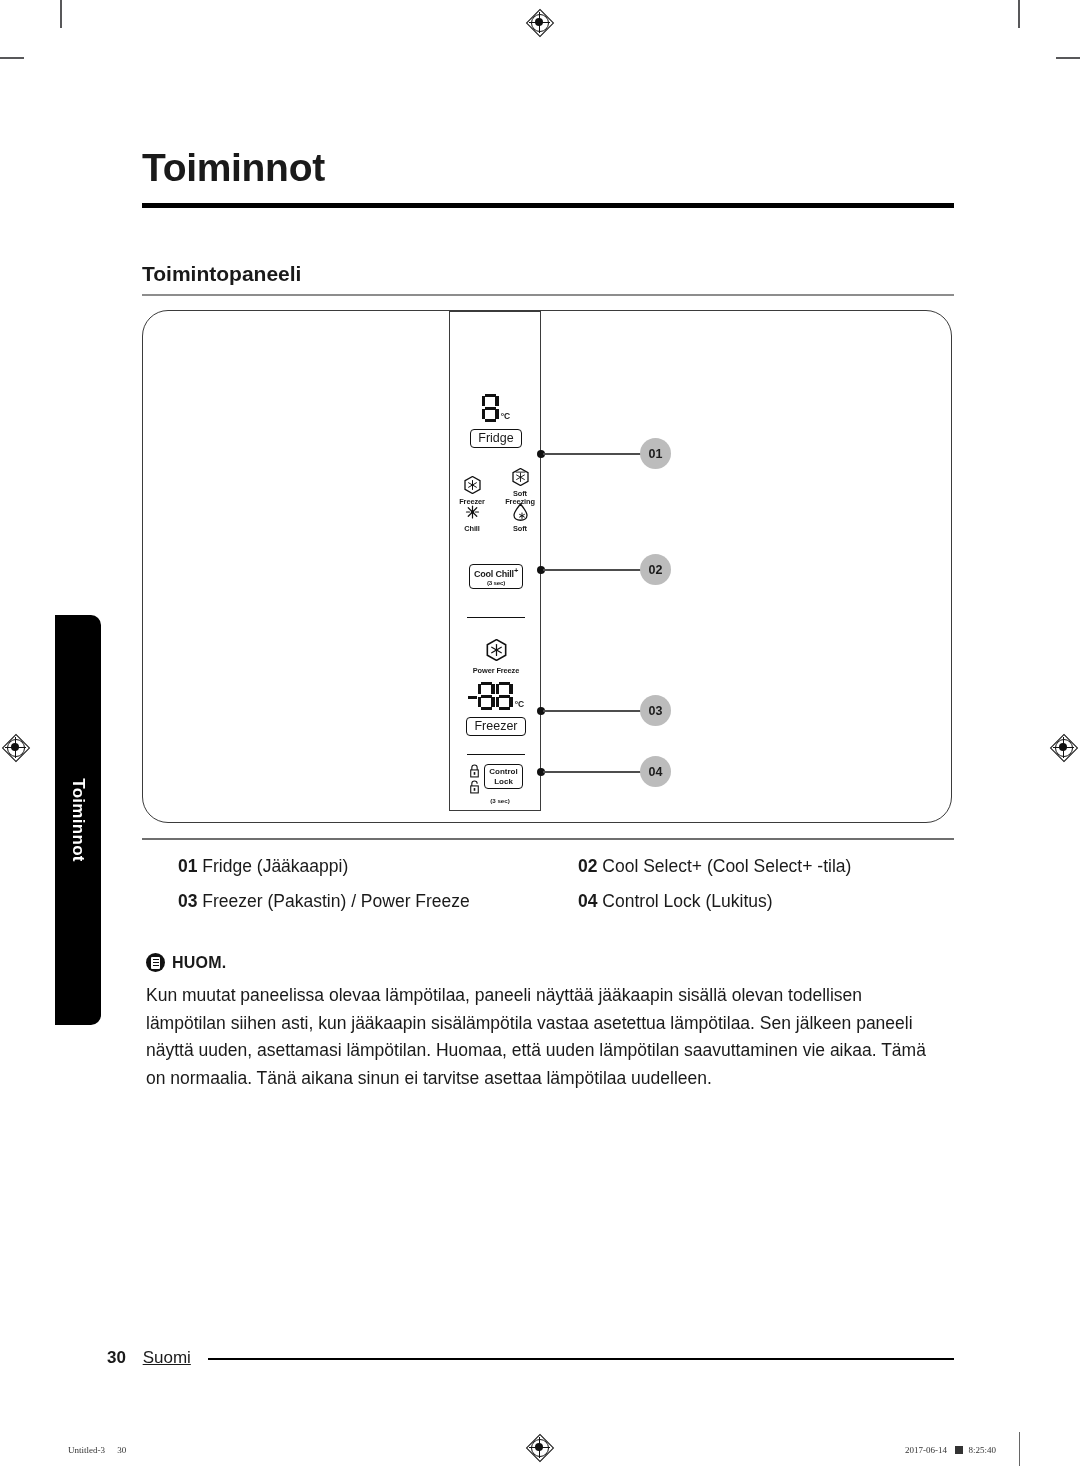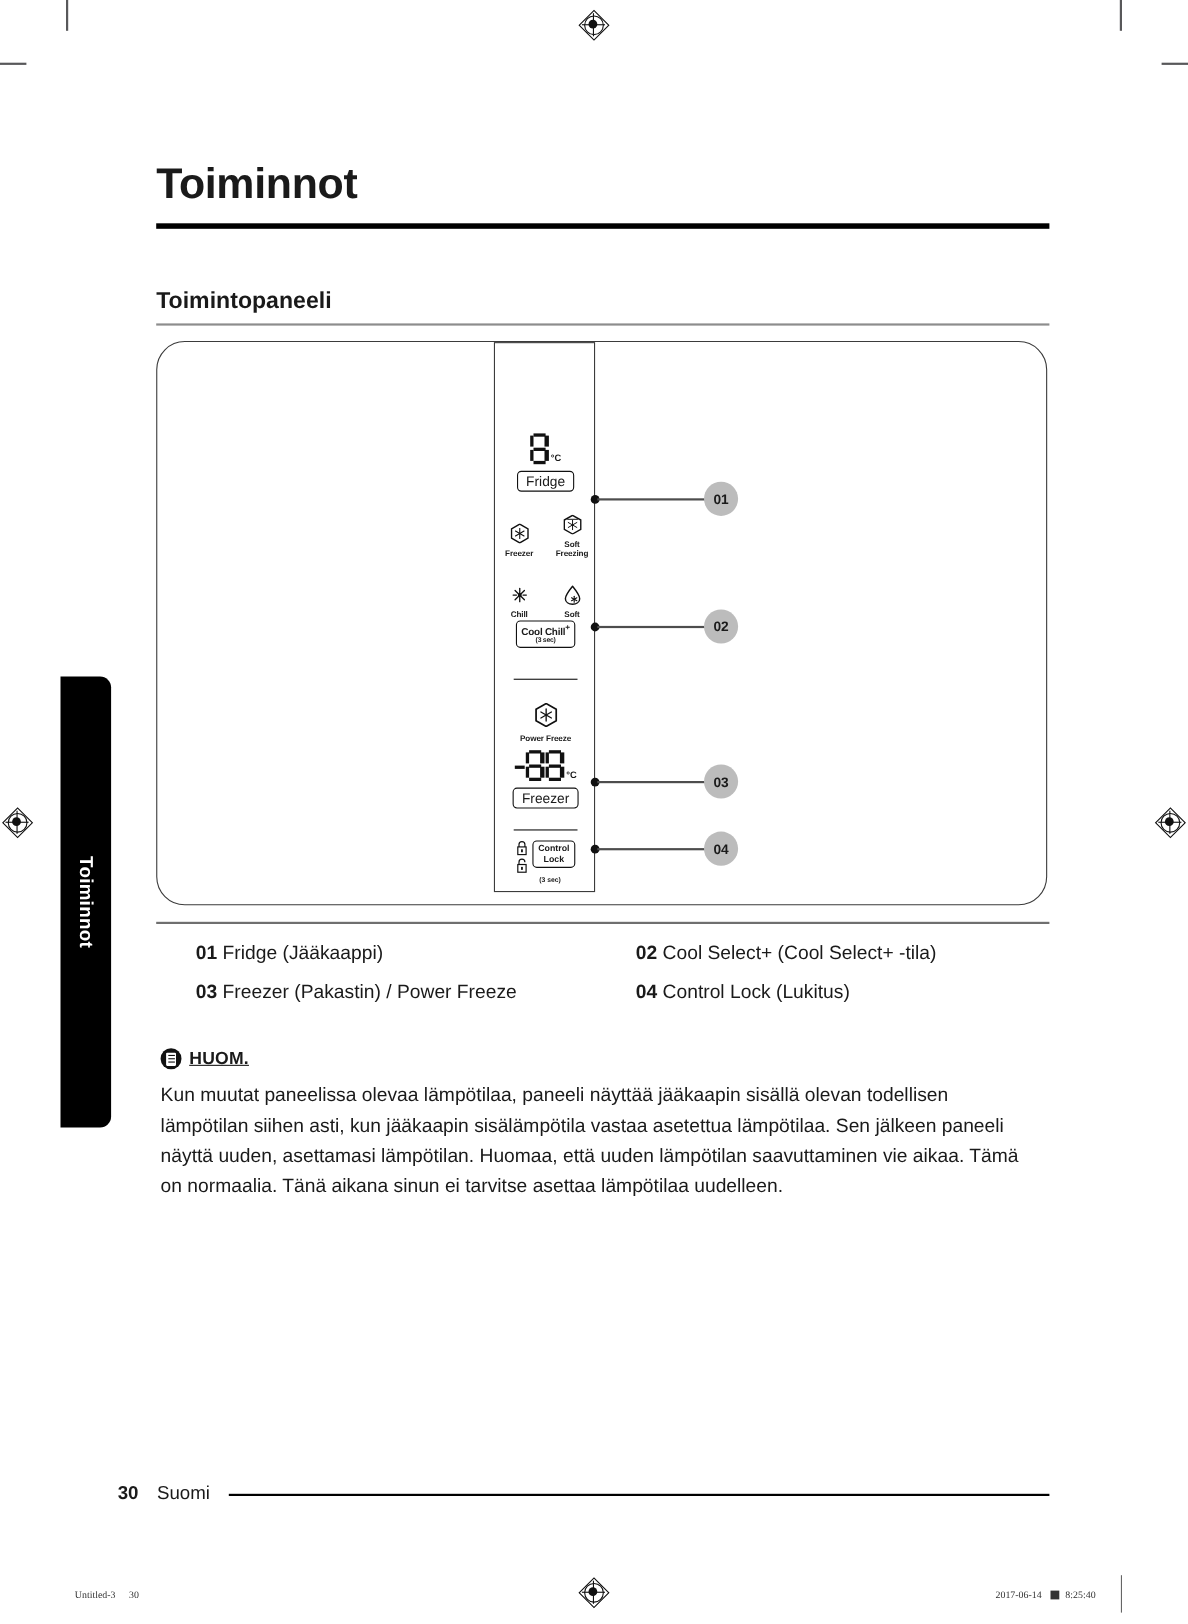--- a/index.html
+++ b/index.html
@@ -80,36 +80,36 @@
   
   .legend{position:absolute;font-size:17.5px;line-height:27px;margin-left:32px;}
   .legend b{font-weight:700;}
   #lg1{left:4px;top:853px;}
   #lg2{left:404px;top:853px;}
   #lg3{left:4px;top:888px;width:380px;}
   #lg4{left:404px;top:888px;}
   .indent{padding-left:22px;display:block;}
 
   
-  #note-head{position:absolute;left:4px;top:953px;display:flex;align-items:center;gap:7px;text-decoration:underline;}
+  #note-head{position:absolute;left:4px;top:953px;display:flex;align-items:center;gap:7px;}
   #note-head .ttl{font-size:16px;font-weight:700;letter-spacing:.2px;}
   .noteicon{width:19px;height:19px;border-radius:50%;background:#111;position:relative;}
   .noteicon .pg{position:absolute;left:5px;top:3.5px;width:9px;height:12px;background:#fff;
                 border-radius:1px;}
   .noteicon .pg::before{content:"";position:absolute;left:1.5px;top:2px;width:6px;height:1.2px;
                 box-shadow:0 0 0 0 #111;background:#111;}
   .noteicon .pg::after{content:"";position:absolute;left:1.5px;top:5px;width:6px;height:1.2px;
                 background:#111;box-shadow:0 3px 0 0 #111;}
   #note-body{position:absolute;left:4px;top:982px;width:800px;font-size:17.5px;
              line-height:27.5px;}
 
   
   #pg{position:absolute;left:-35px;top:1348px;font-size:17px;}
   #pg b{font-weight:700;}
-  #pg .lang{margin-left:12px;}
+  #pg .lang{margin-left:12px;text-decoration:underline;}
   #footer-rule{position:absolute;left:66px;top:1358px;width:746px;height:1.6px;background:#000;}
 
   .prn{position:absolute;font-family:"Liberation Serif",serif;font-size:9px;color:#333;}
   #prn-left{left:68px;top:1445px;}
   #prn-left .np{margin-left:10px;}
   #prn-right{right:84px;top:1445px;}
   #prn-right .ico{display:inline-block;width:8px;height:8px;background:#333;margin:0 3px -1px 6px;}
   #prn-divider{position:absolute;right:60px;top:1432px;width:1px;height:34px;background:#666;}
 </style>
 </head>
@@ -207,21 +207,21 @@
               </g>
             </svg>
             <div class="lbl">
               <span>Soft</span><br>
               <span>Freezing</span>
             </div>
           </div>
         </div>
       </div>
 
-      <div class="pnl-item" style="top:220px;">
+      <div class="pnl-item" style="top:191px;">
         <div class="icon-row">
           <div class="icon-cell">
             <svg class="hexicon" viewBox="0 0 34 34">
               <g stroke="#111" stroke-width="2.4" stroke-linecap="round">
                 <line x1="17" y1="5" x2="17" y2="29"></line>
                 <line x1="8.5" y1="8.5" x2="25.5" y2="25.5"></line>
                 <line x1="25.5" y1="8.5" x2="8.5" y2="25.5"></line>
                 <line x1="5" y1="17" x2="11" y2="17"></line>
                 <line x1="23" y1="17" x2="29" y2="17"></line>
               </g>

